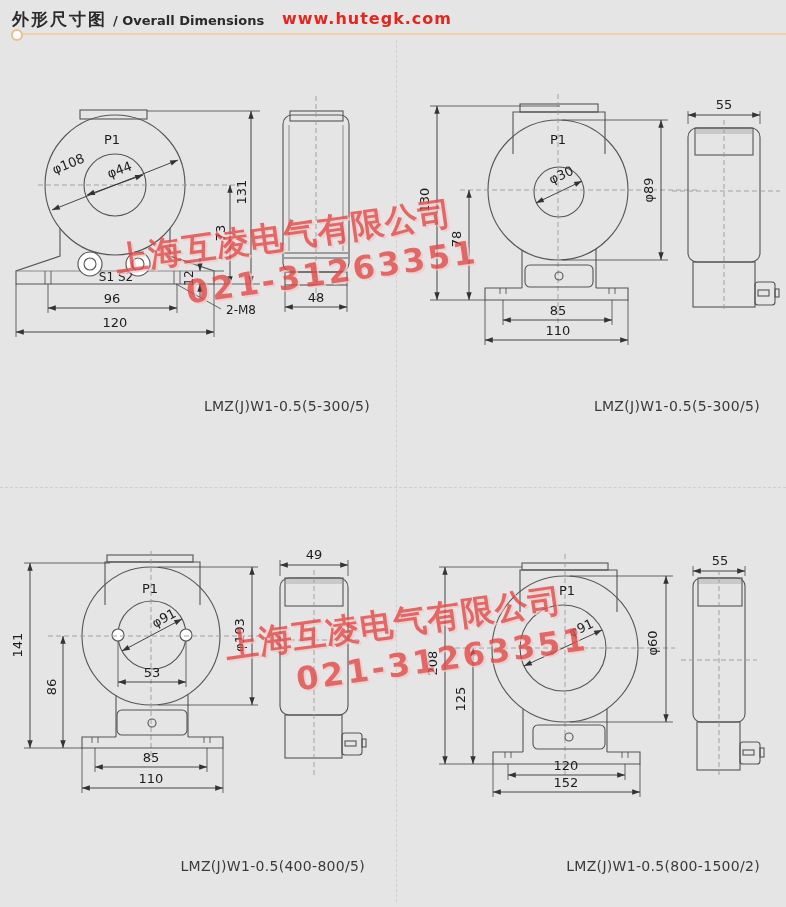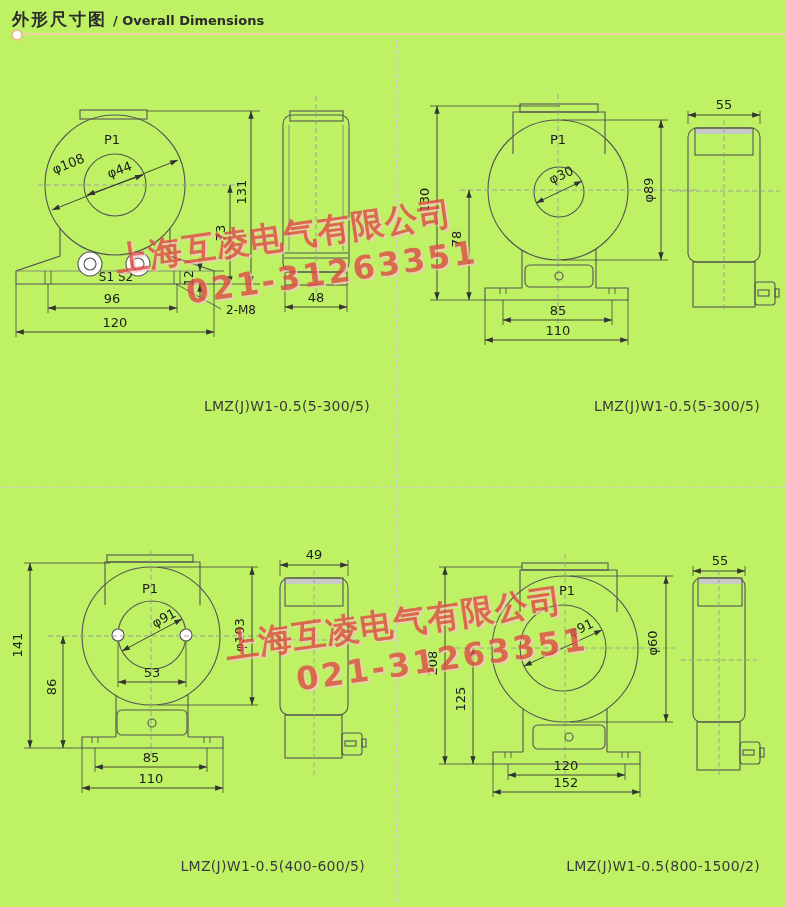--- a/index.html
+++ b/index.html
@@ -1,16 +1,16 @@
 <!DOCTYPE html>
 <html><head>
 <meta charset="utf-8">
 <style>
   html,body{margin:0;padding:0;background:#fff;}
-  .page{position:relative;width:786px;height:907px;background:#bef264;overflow:hidden;
+  .page{position:relative;width:786px;height:907px;background:#e5e5e5;overflow:hidden;
         font-family:"DejaVu Sans","Liberation Sans",sans-serif;color:#222;}
   
   .hdr-title{position:absolute;left:12px;top:8px;font-weight:bold;color:#2b2b2b;}
   .hdr-title .cn{font-size:17px;letter-spacing:2px;}
   .hdr-title .en{font-size:13px;margin-left:6px;}
   .hdr-site{position:absolute;left:282px;top:9px;font-size:16px;font-weight:bold;color:#e42620;letter-spacing:1px;}
   .hdr-rule{position:absolute;left:18px;right:0;top:33px;border-top:2px solid #f0d2a8;}
   .hdr-dot{position:absolute;left:11px;top:29px;width:8px;height:8px;border:2px solid #e9bd8d;border-radius:50%;background:#fff;}
   
   .div-v{position:absolute;left:396px;top:40px;height:862px;border-left:1px dashed #cfcfcf;}
@@ -44,20 +44,21 @@
     <defs>
       <marker id="arw" viewBox="0 0 10 10" refX="9.3" refY="5" markerWidth="9" markerHeight="9" orient="auto-start-reverse" markerUnits="userSpaceOnUse">
         <path d="M0.6,2 L9.3,5 L0.6,8 Z" fill="#333"></path>
       </marker>
     </defs>
   </svg>
 
   <div class="hdr-title">
     <span class="cn">外形尺寸图</span><span class="en">/ Overall Dimensions</span>
   </div>
+  <div class="hdr-site">www.hutegk.com</div>
   <div class="hdr-rule"></div>
   <div class="hdr-dot"></div>
 
   <div class="div-v"></div>
   <div class="div-h"></div>
 
   <svg style="left:8px;top:88px" width="380" height="258" viewBox="0 0 380 258">
     <g>
       <rect class="ol" x="72" y="22" width="67" height="9"></rect>
       <circle class="ol" cx="107" cy="97" r="70"></circle>
@@ -309,21 +310,21 @@
       <text x="32" y="121" text-anchor="middle" transform="rotate(-90 32 121)">208</text>
       <text x="60" y="157" text-anchor="middle" transform="rotate(-90 60 157)">125</text>
       <text x="161" y="228" text-anchor="middle">120</text>
       <text x="161" y="245" text-anchor="middle">152</text>
       <text x="315" y="23" text-anchor="middle">55</text>
     </g>
   </svg>
 
   <div class="caption" style="left:30px;top:398px;width:340px">LMZ(J)W1-0.5(5-300/5)</div>
   <div class="caption" style="left:440px;top:398px;width:320px">LMZ(J)W1-0.5(5-300/5)</div>
-  <div class="caption" style="left:25px;top:858px;width:340px">LMZ(J)W1-0.5(400-600/5)</div>
+  <div class="caption" style="left:25px;top:858px;width:340px">LMZ(J)W1-0.5(400-800/5)</div>
   <div class="caption" style="left:440px;top:858px;width:320px">LMZ(J)W1-0.5(800-1500/2)</div>
 
   <div class="wm" style="left:118px;top:238px">
     <div class="l1">上海互凌电气有限公司</div>
     <div class="l2">021-31263351</div>
   </div>
   <div class="wm" style="left:228px;top:625px">
     <div class="l1">上海互凌电气有限公司</div>
     <div class="l2">021-31263351</div>
   </div>

